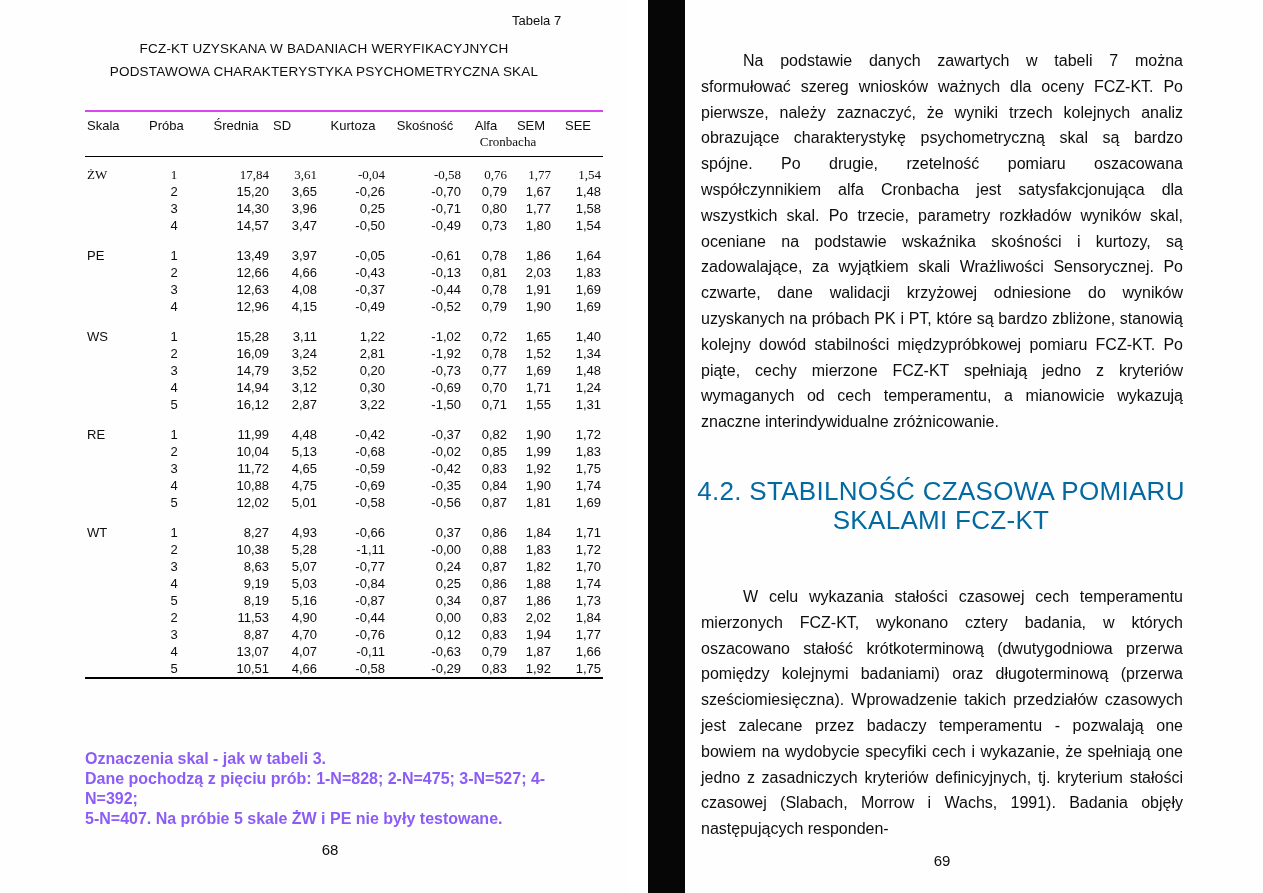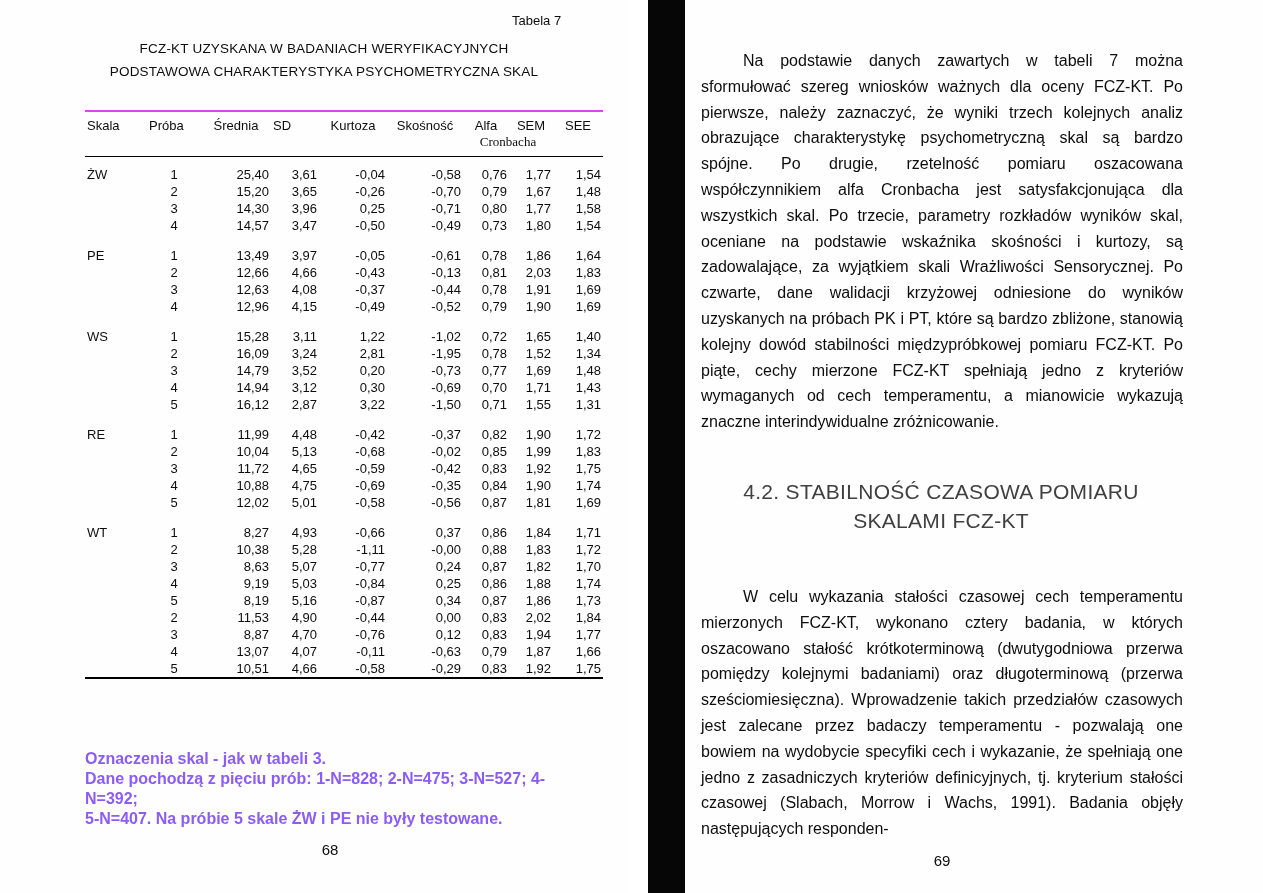--- a/index.html
+++ b/index.html
@@ -20,21 +20,21 @@
                   font-size:13.5px; line-height:23px; letter-spacing:0.2px; color:#0d0d0d; }
 
   table.psy-table { position:absolute; left:85px; top:110px; border-collapse:collapse;
                     border-top:2px solid #d946ef; }
   .psy-table thead { border-bottom:1.5px solid #000; }
   .psy-table tbody { border-bottom:2px solid #000; }
   .psy-table th { font-weight:400; font-size:13px; padding:6px 2px 1px 2px; color:#0d0d0d; white-space:nowrap; }
   .psy-table th.sub { padding:0 2px 6px 2px; text-align:center;font-family:Liberation Serif, serif; }
   .psy-table th.italic { }
   .psy-table td { font-size:13px; line-height:17px; padding:0 2px; color:#0d0d0d; white-space:nowrap; }
-  .psy-table tr.first-row td   { padding-top:9px; }
+  .psy-table tr.first-row td   { padding-top:9px;font-family:Liberation Serif, serif; }
   .psy-table tr.group-start td { padding-top:13px; }
   .psy-table .w0{width:58px} .psy-table .w1{width:50px} .psy-table .w2{width:66px}
   .psy-table .w3{width:44px} .psy-table .w4{width:64px} .psy-table .w5{width:72px}
   .psy-table .w6{width:42px} .psy-table .w7{width:40px} .psy-table .w8{width:46px}
   .psy-table th.hl{text-align:left} .psy-table th.hc{text-align:center}
   .psy-table td.c0{text-align:left}
   .psy-table td.c1{text-align:center}
   .psy-table td.c2,.psy-table td.c3,.psy-table td.c4,.psy-table td.c5,
   .psy-table td.c6,.psy-table td.c7,.psy-table td.c8{text-align:right}
 
@@ -42,21 +42,21 @@
            font-size:16px; font-weight:700; line-height:20px; color:#8b5cf6; }
   .page-num-left { position:absolute; left:85px; top:841px; width:490px; text-align:center;
                    font-size:15px; color:#0d0d0d; }
 
   
   .para { position:absolute; left:16px; width:482px; font-size:16px; line-height:25.8px;
           text-align:justify; color:#0d0d0d; }
   .para-1 { top:48px; text-indent:42px; }
   .para-2 { top:584px; text-indent:42px; }
   .section-heading { position:absolute; left:0; top:477px; width:512px; text-align:center;
-                     font-size:21px; line-height:29px; letter-spacing:0.3px; color:#404040; }
+                     font-size:26px; line-height:29px; letter-spacing:0.3px; color:#0369a1; }
   .page-num-right { position:absolute; left:16px; top:852px; width:482px; text-align:center;
                     font-size:15px; color:#0d0d0d; }
 </style>
 </head>
 <body>
 
 <div class="page-left">
   <div class="tabela-label">Tabela 7</div>
   <div class="table-title">
     <div>FCZ-KT UZYSKANA W BADANIACH WERYFIKACYJNYCH</div>
@@ -79,21 +79,21 @@
       <tr>
         <th colspan="6" class="sub"></th>
         <th colspan="2" class="sub">Cronbacha</th>
         <th class="sub"></th>
       </tr>
     </thead>
     <tbody>
         <tr class="first-row">
           <td class="c0">ŻW</td>
           <td class="c1">1</td>
-          <td class="c2">25,40</td>
+          <td class="c2">17,84</td>
           <td class="c3">3,61</td>
           <td class="c4">-0,04</td>
           <td class="c5">-0,58</td>
           <td class="c6">0,76</td>
           <td class="c7">1,77</td>
           <td class="c8">1,54</td>
         </tr>
         <tr>
           <td class="c0"></td>
           <td class="c1">2</td>
@@ -181,21 +181,21 @@
           <td class="c6">0,72</td>
           <td class="c7">1,65</td>
           <td class="c8">1,40</td>
         </tr>
         <tr>
           <td class="c0"></td>
           <td class="c1">2</td>
           <td class="c2">16,09</td>
           <td class="c3">3,24</td>
           <td class="c4">2,81</td>
-          <td class="c5">-1,95</td>
+          <td class="c5">-1,92</td>
           <td class="c6">0,78</td>
           <td class="c7">1,52</td>
           <td class="c8">1,34</td>
         </tr>
         <tr>
           <td class="c0"></td>
           <td class="c1">3</td>
           <td class="c2">14,79</td>
           <td class="c3">3,52</td>
           <td class="c4">0,20</td>
@@ -206,21 +206,21 @@
         </tr>
         <tr>
           <td class="c0"></td>
           <td class="c1">4</td>
           <td class="c2">14,94</td>
           <td class="c3">3,12</td>
           <td class="c4">0,30</td>
           <td class="c5">-0,69</td>
           <td class="c6">0,70</td>
           <td class="c7">1,71</td>
-          <td class="c8">1,43</td>
+          <td class="c8">1,24</td>
         </tr>
         <tr>
           <td class="c0"></td>
           <td class="c1">5</td>
           <td class="c2">16,12</td>
           <td class="c3">2,87</td>
           <td class="c4">3,22</td>
           <td class="c5">-1,50</td>
           <td class="c6">0,71</td>
           <td class="c7">1,55</td>

